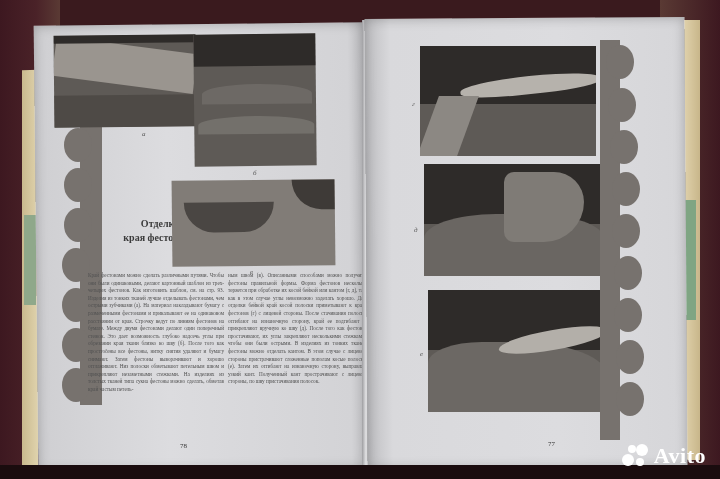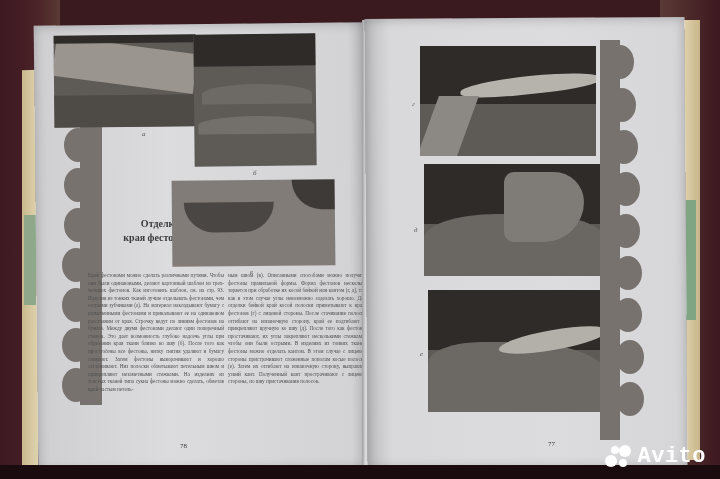--- a/index.html
+++ b/index.html
@@ -18,21 +18,21 @@
   .photo .dark{position:absolute;background:#2e2b29;}
   .photo .light{position:absolute;background:#8b8782;}
   .scallop-strip{position:absolute;background:#77726e;}
   .scallop{position:absolute;width:28px;height:34px;border-radius:50%;background:#77726e;}
   .fig-label{position:absolute;font-size:7px;color:#555;font-style:italic;}
   .heading{position:absolute;left:110px;top:217px;width:100px;text-align:center;color:#3b3b3b;font-weight:bold;font-size:10px;line-height:14px;}
   .col{position:absolute;font-size:5.2px;line-height:7.6px;color:#505050;text-align:justify;}
   .col-l{left:88px;top:272px;width:136px;}
   .col-r{left:228px;top:272px;width:138px;}
   .page-num{position:absolute;font-size:7px;color:#333;}
-  .watermark{position:absolute;right:14px;bottom:10px;display:flex;align-items:center;gap:4px;color:#fff;font-family:Liberation Mono, monospace;font-weight:bold;font-size:22px;letter-spacing:0.5px;}
+  .watermark{position:absolute;right:14px;bottom:10px;display:flex;align-items:center;gap:4px;color:#fff;font-family:Liberation Serif, serif;font-weight:bold;font-size:22px;letter-spacing:0.5px;}
   .wm-dots{position:relative;width:28px;height:24px;}
   .wm-dots span{position:absolute;border-radius:50%;background:#fff;}
   .bottom-shadow{position:absolute;left:0;bottom:0;width:720px;height:14px;background:#1a0c0e;}
 </style>
 </head>
 <body>
 
 <div class="bg-left"></div>
 <div class="bg-right"></div>
 <div class="cover-edge-left"></div>

